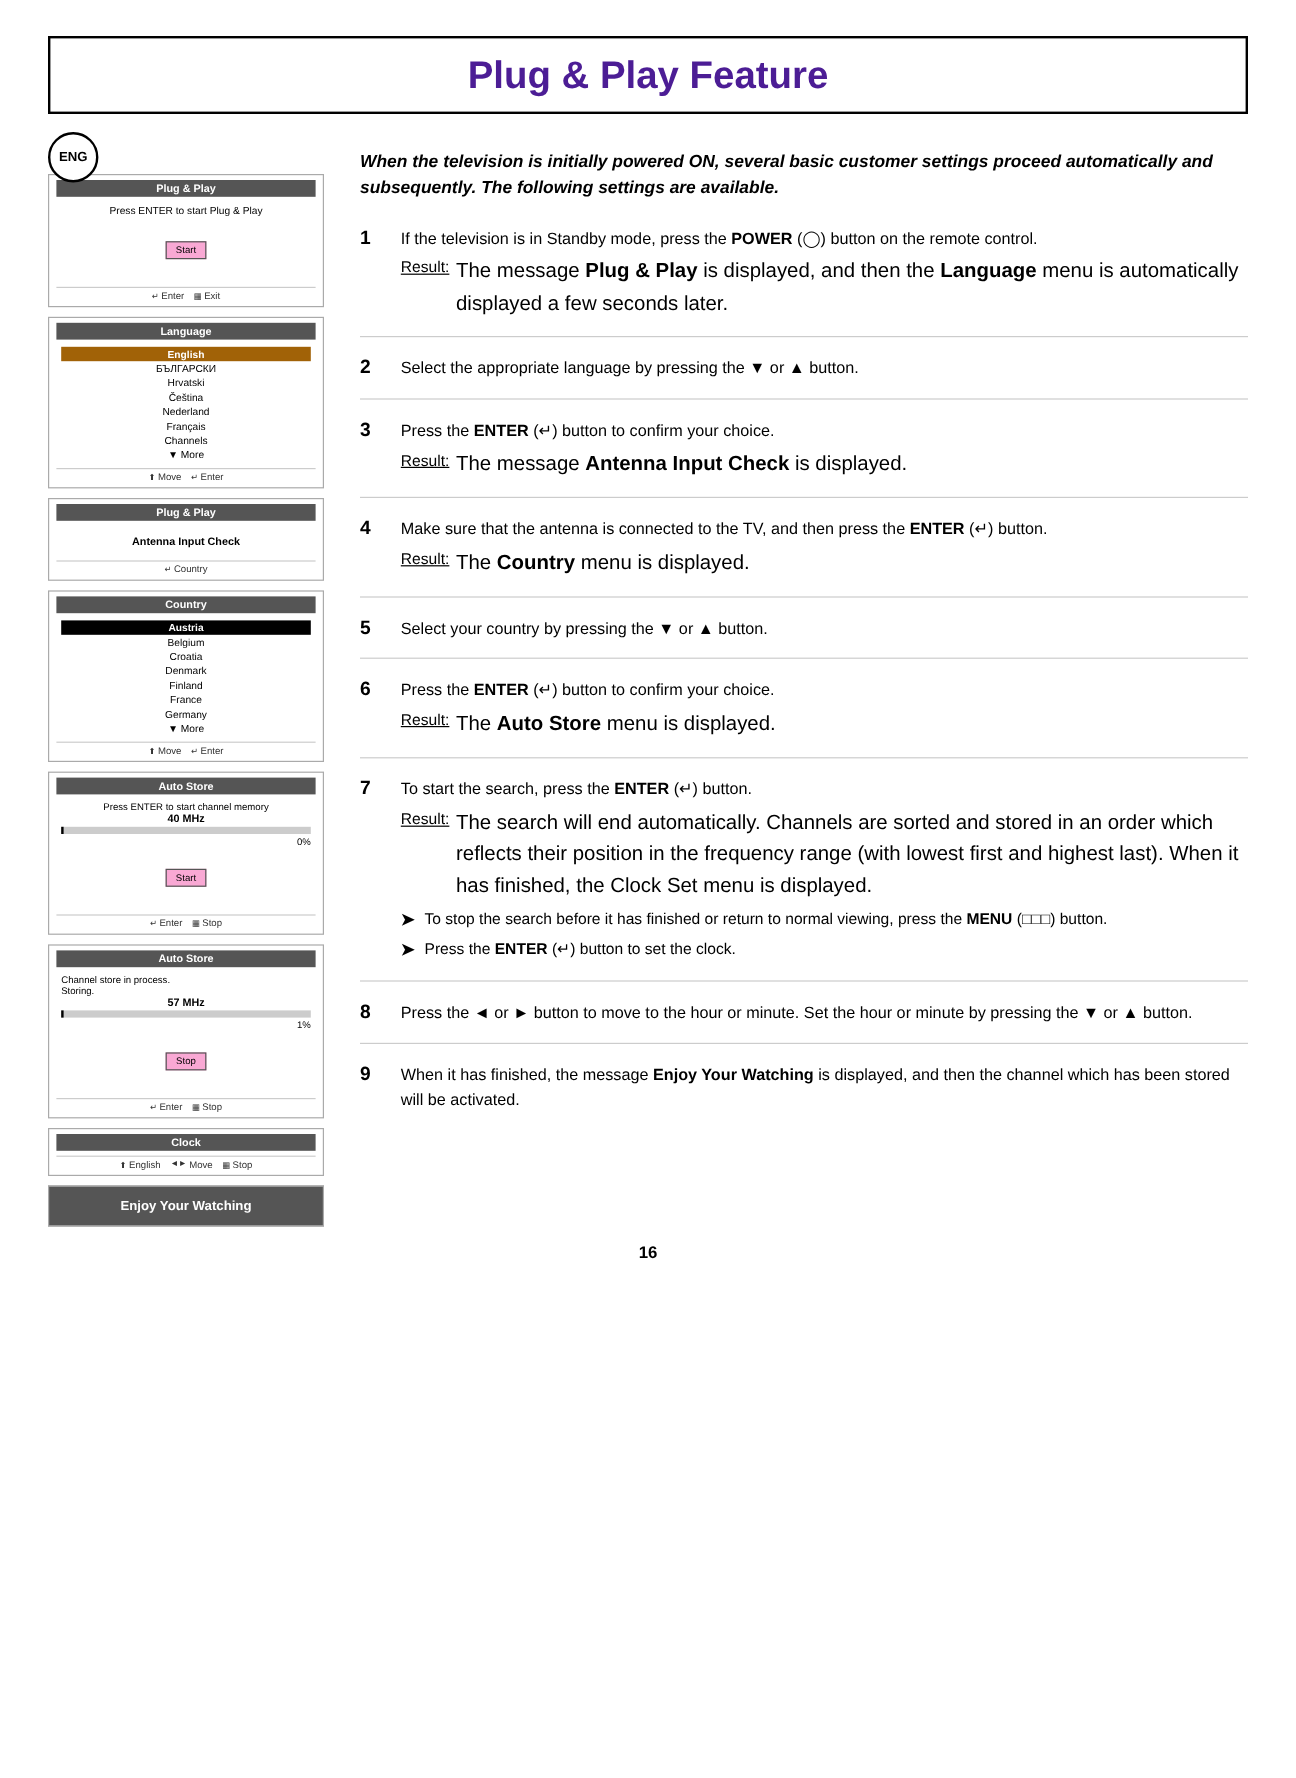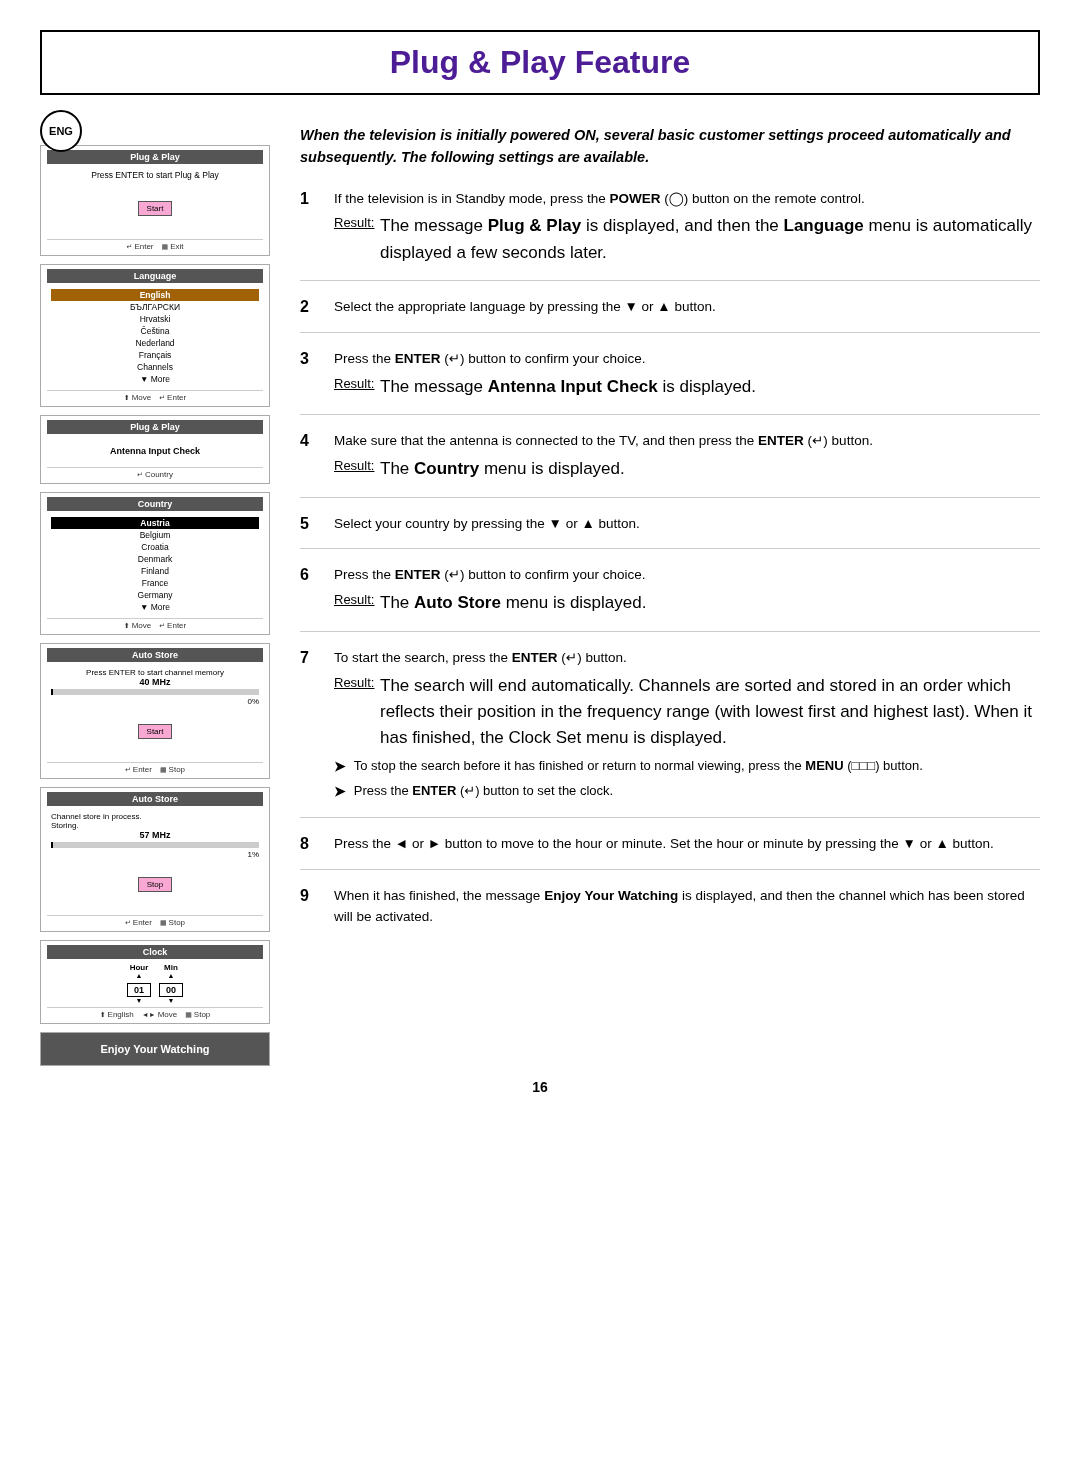--- a/index.html
+++ b/index.html
@@ -433,34 +433,20 @@
           </span>
           <span class="screen-footer-item">
             <span class="footer-icon">▦</span>
             <span>Stop</span>
           </span>
         </div>
       </div>
 
       <div class="clock-box">
         <div class="clock-header">Clock</div>
-        <div class="clock-cols">
-          <div class="clock-col">
-            <label>Hour</label>
-            <div class="clock-arrow">▲</div>
-            <div class="clock-value">01</div>
-            <div class="clock-arrow">▼</div>
-          </div>
-          <div class="clock-col">
-            <label>Min</label>
-            <div class="clock-arrow">▲</div>
-            <div class="clock-value">00</div>
-            <div class="clock-arrow">▼</div>
-          </div>
-        </div>
         <div class="screen-footer">
           <span class="screen-footer-item">
             <span class="footer-icon">⬆</span>
             <span>English</span>
           </span>
           <span class="screen-footer-item">
             <span class="footer-icon">◄►</span>
             <span>Move</span>
           </span>
           <span class="screen-footer-item">

